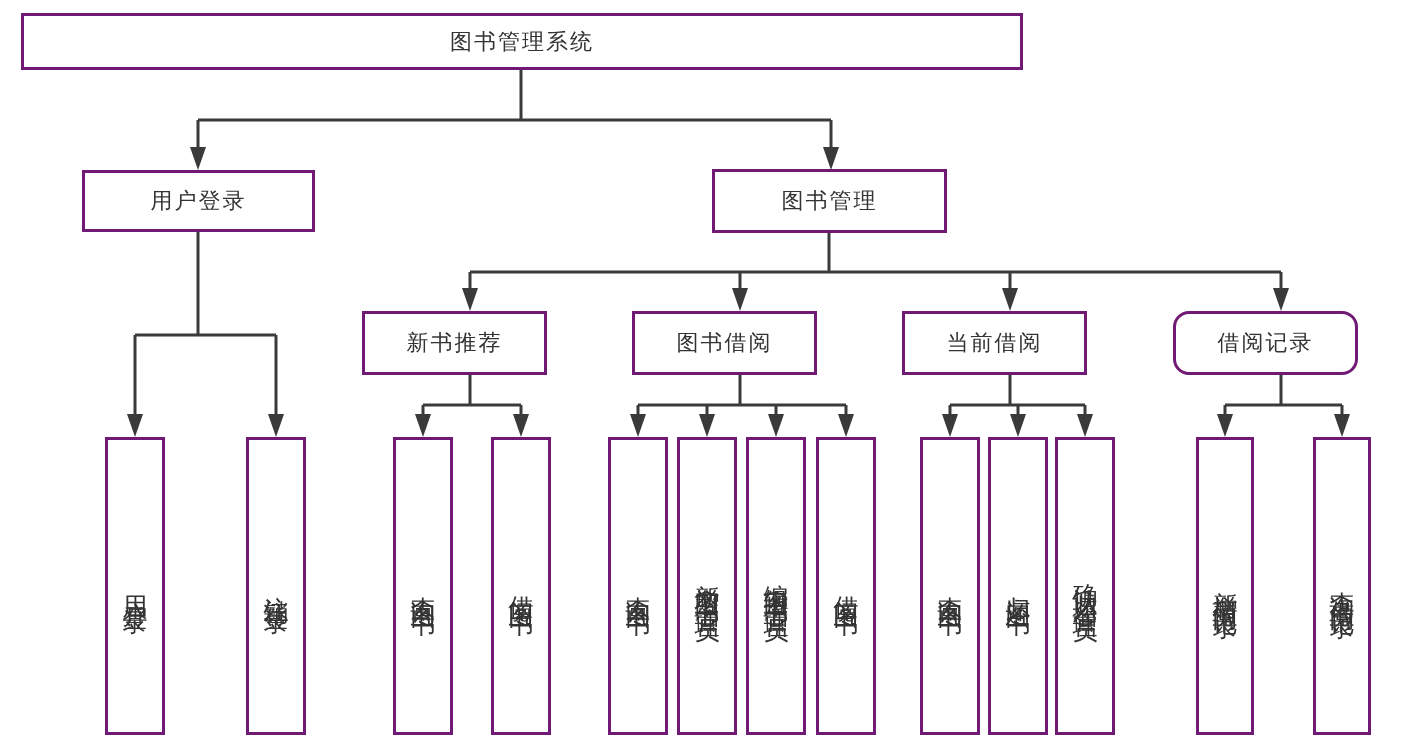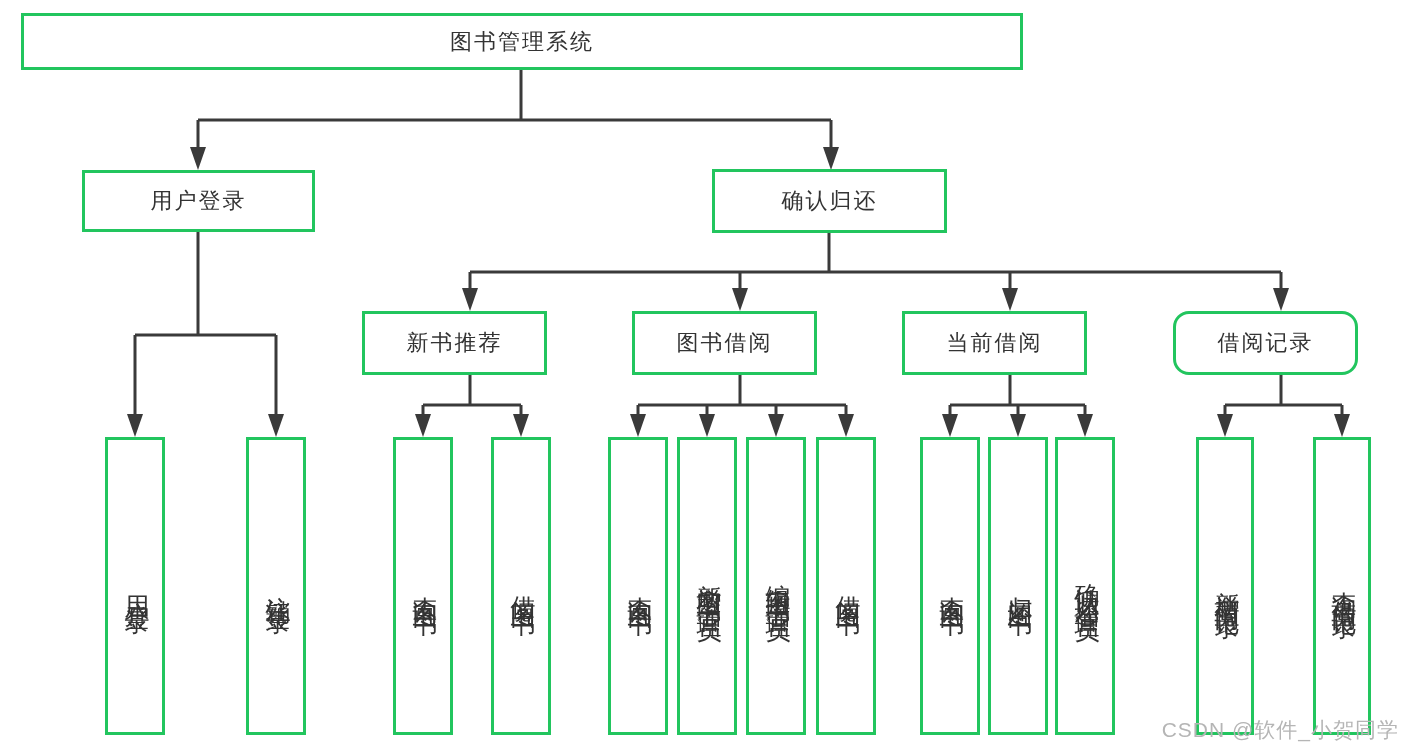--- a/index.html
+++ b/index.html
@@ -5,23 +5,22 @@
   html,body{margin:0;padding:0;background:#ffffff;}
   .canvas{
     position:relative;width:1405px;height:747px;background:#ffffff;overflow:hidden;
     font-family:"Liberation Sans",sans-serif;color:#333333;
   }
   .connectors{position:absolute;left:0;top:0;width:1405px;height:747px;}
   .ln{fill:none;stroke:#3a3a3a;stroke-width:3;}
   .ah{fill:#3a3a3a;stroke:none;}
   .box{
     position:absolute;box-sizing:border-box;background:#ffffff;
-    border:3px solid #22c55e;display:flex;align-items:center;justify-content:center;
+    border:3px solid #701a75;display:flex;align-items:center;justify-content:center;
     text-align:center;
-    font-family:Liberation Mono, monospace;
   }
   .h-label{font-size:22px;letter-spacing:2px;white-space:nowrap;}
   .lvl2{top:311px;height:64px;width:185px;}
   .leaf{
     top:437px;height:298px;width:60px;
     writing-mode:vertical-rl;text-orientation:mixed;
     font-size:25px;letter-spacing:5px;line-height:1;
   }
   .watermark{
     position:absolute;top:716px;right:6px;z-index:5;
@@ -72,21 +71,21 @@
     <g>
       <path class="ln" d="M1281 375 V405 M1225 405 H1342 M1225 405 V418 M1342 405 V418"></path>
       <path class="ah" d="M1217 414 L1233 414 L1225 437 Z"></path>
       <path class="ah" d="M1334 414 L1350 414 L1342 437 Z"></path>
     </g>
   </svg>
 
   <div class="box h-label" style="left:21px;top:13px;width:1002px;height:57px;">图书管理系统</div>
 
   <div class="box h-label" style="left:82px;top:170px;width:233px;height:62px;">用户登录</div>
-  <div class="box h-label" style="left:712px;top:169px;width:235px;height:64px;">确认归还</div>
+  <div class="box h-label" style="left:712px;top:169px;width:235px;height:64px;">图书管理</div>
 
   <div class="box h-label lvl2" style="left:362px;">新书推荐</div>
   <div class="box h-label lvl2" style="left:632px;">图书借阅</div>
   <div class="box h-label lvl2" style="left:902px;">当前借阅</div>
   <div class="box h-label lvl2" style="left:1173px;border-radius:16px;">借阅记录</div>
 
   <div class="box leaf" style="left:105px;">用户登录</div>
   <div class="box leaf" style="left:246px;">注销登录</div>
 
   <div class="box leaf" style="left:393px;">查询图书</div>
@@ -97,15 +96,14 @@
   <div class="box leaf" style="left:746px;">编辑图书（管理员）</div>
   <div class="box leaf" style="left:816px;">借阅图书</div>
 
   <div class="box leaf" style="left:920px;">查询图书</div>
   <div class="box leaf" style="left:988px;">归还图书</div>
   <div class="box leaf" style="left:1055px;">确认归还（管理员）</div>
 
   <div class="box leaf" style="left:1196px;width:58px;">新增借阅记录</div>
   <div class="box leaf" style="left:1313px;width:58px;">查询借阅记录</div>
 
-  <div class="watermark">CSDN @软件_小贺同学</div>
 
 </div>
 
 </body></html>

